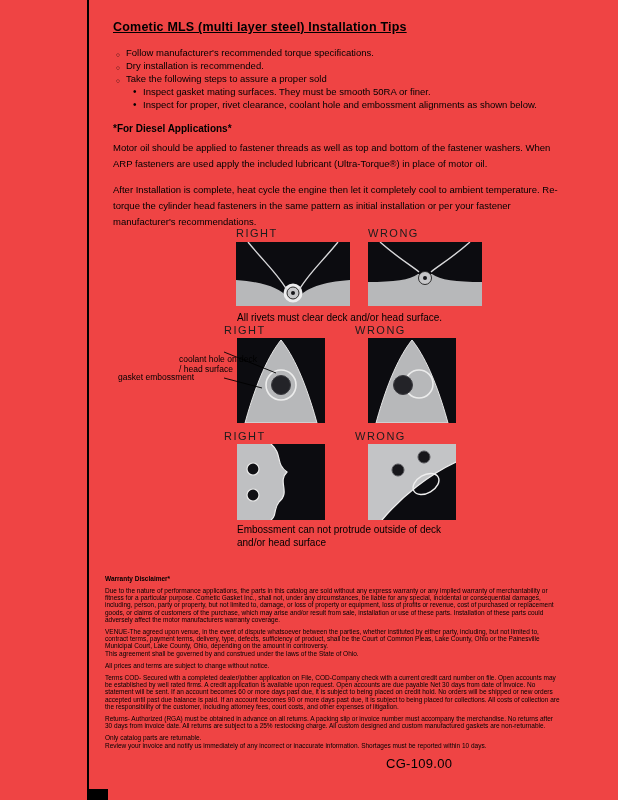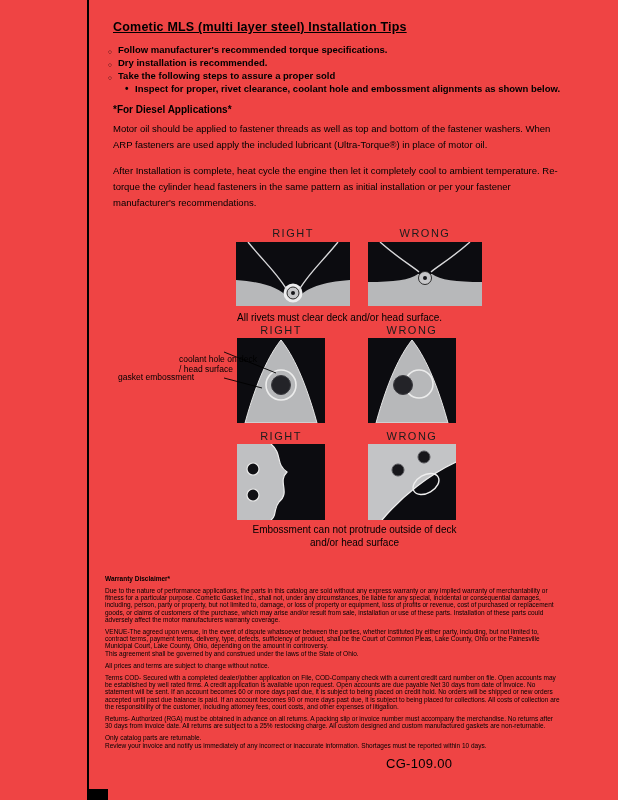--- a/index.html
+++ b/index.html
@@ -10,38 +10,38 @@
     overflow:hidden;
   }
   .left-rule { position:absolute; left:87px; top:0; width:2px; height:800px; background:#000; }
   .corner-mark { position:absolute; left:87px; top:789px; width:21px; height:11px; background:#000; }
 
   .content { position:absolute; left:104px; top:20px; width:468px; }
   .doc-title {
     font-size:12.5px; font-weight:bold; text-decoration:underline;
     margin:0 0 9px 9px; letter-spacing:0.2px;
   }
-  ul.tips { list-style:none; margin:4px; padding:0; font-size:9.5px; line-height:13px;font-weight:bold; }
+  ul.tips { list-style:none; margin:12px; padding:0; font-size:9.5px; line-height:13px; }
   ul.tips > li { position:relative; padding-left:10px; }
   ul.tips > li.main::before {
     content:"○"; position:absolute; left:0; top:2px; font-size:6.5px;
   }
   ul.tips > li.sub { margin-left:17px; }
   ul.tips > li.sub::before {
     content:"•"; position:absolute; left:0; top:0; font-size:10px;
   }
   .diesel-heading { font-size:10px; font-weight:bold; margin:9px 0 6px 9px; }
   .para { font-size:9.5px; line-height:16px; margin:0 0 10px 9px; width:458px; }
 
   .fig-header {
-    position:absolute; width:114px; text-align:center;
+    position:absolute; width:114px; text-align:left;
     font-size:11px; letter-spacing:1.5px; color:#1c1c1c;
   }
   .fig-panel { position:absolute; }
-  .fig-caption { position:absolute; font-size:10px; color:#000;text-align:center; }
+  .fig-caption { position:absolute; font-size:10px; color:#000; }
   .fig-label { position:absolute; font-size:8.5px; line-height:9.5px; color:#000; }
   .fig-lines { position:absolute; pointer-events:none; }
 
   .disclaimer { position:absolute; left:105px; top:575px; width:456px; }
   .disclaimer-heading { font-size:6.5px; font-weight:bold; margin:0 0 5px 0; }
   .disclaimer p {
     font-size:6.5px; line-height:7.2px; margin:0 0 5px 0;
     white-space:pre-line;
   }
   .doc-number { position:absolute; left:386px; top:756px; font-size:13px; letter-spacing:0.3px; }
@@ -53,20 +53,21 @@
   <div class="left-rule"></div>
   <div class="corner-mark"></div>
 
   <div class="content">
     <h1 class="doc-title">Cometic MLS (multi layer steel) Installation Tips</h1>
 
     <ul class="tips">
       <li class="main">Follow manufacturer's recommended torque specifications.</li>
       <li class="main">Dry installation is recommended.</li>
       <li class="main">Take the following steps to assure a proper sold</li>
+      <li class="sub">Inspect gasket mating surfaces.  They must be smooth 50RA or finer.</li>
       <li class="sub">Inspect for proper, rivet clearance, coolant hole and embossment alignments as shown below.</li>
     </ul>
 
     <div class="diesel-heading">*For Diesel Applications*</div>
     <p class="para">Motor oil should be applied to fastener threads as well as top and bottom of the fastener washers. When ARP fasteners are used apply the included lubricant (Ultra-Torque®) in place of motor oil.</p>
     <p class="para">After Installation is complete, heat cycle the engine then let it completely cool to ambient temperature. Re-torque the cylinder head fasteners in the same pattern as initial installation or per your fastener manufacturer's recommendations.</p>
   </div>
 
   <div class="fig-header" style="left:236px; top:227px;">RIGHT</div>
   <div class="fig-header" style="left:368px; top:227px;">WRONG</div>

